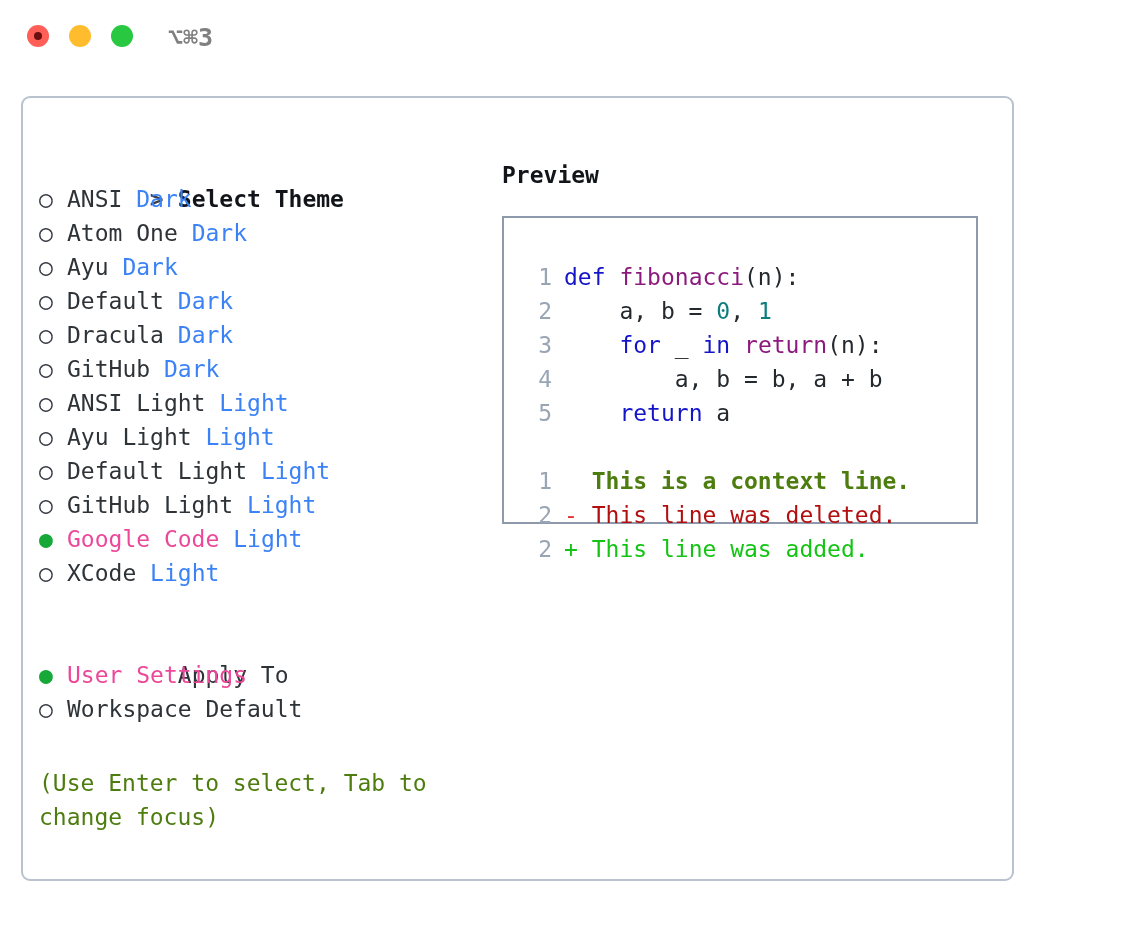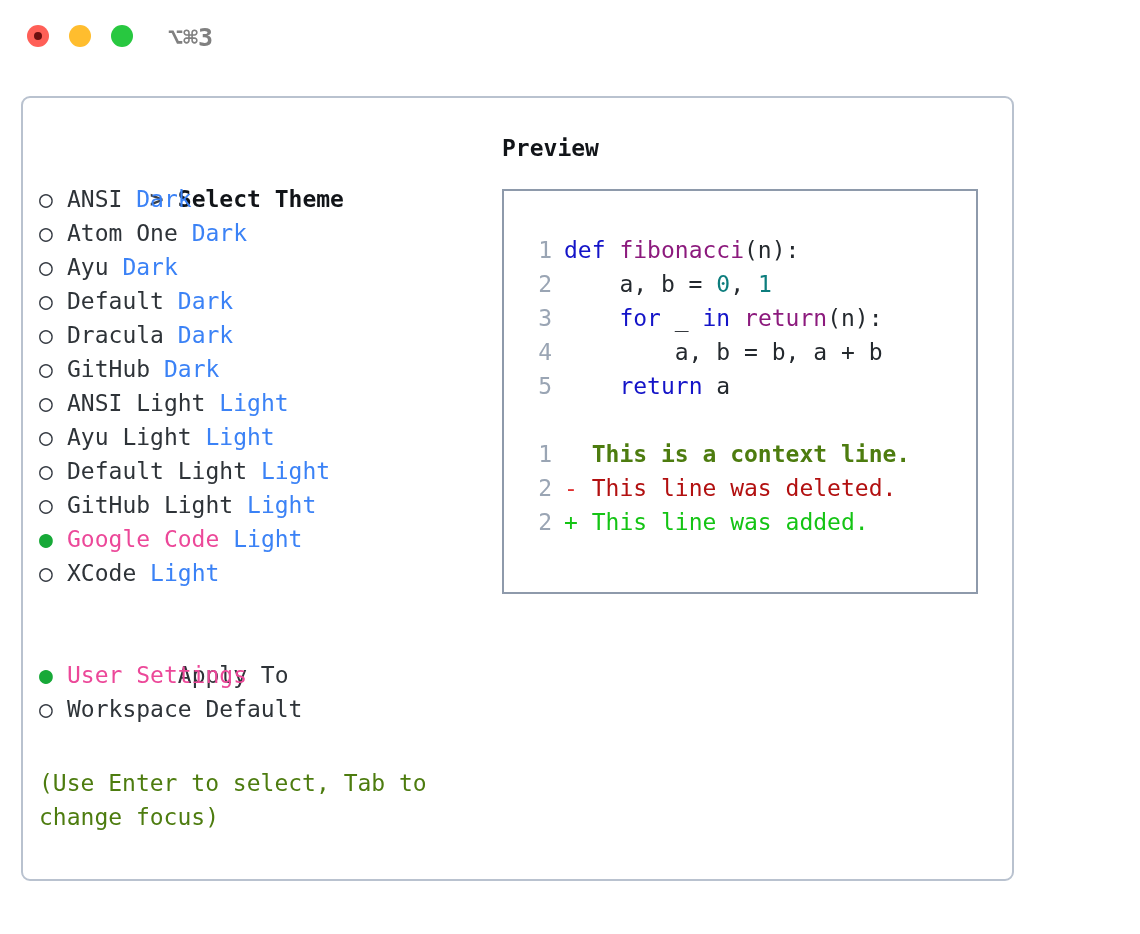--- a/index.html
+++ b/index.html
@@ -120,35 +120,35 @@
     line-height: 34px;
     color: #4d7c0f;
     width: 420px;
     white-space: pre-wrap;
   }
 
   
   .right-col {
     position: absolute;
     left: 479px;
-    top: 33px;
+    top: 60px;
     width: 490px;
   }
   .preview-title {
     font-size: 23px;
     font-weight: bold;
     color: #111418;
     line-height: 34px;
     height: 34px;
     white-space: pre;
   }
   .preview-box {
     margin-top: 24px;
     width: 476px;
-    height: 405px;
+    height: 308px;
     border: 2px solid #8e9aab;
     box-sizing: border-box;
     background: #ffffff;
     padding: 42px 0 0 20px;
   }
   .code-line {
     font-size: 23px;
     line-height: 34px;
     height: 34px;
     white-space: pre;

